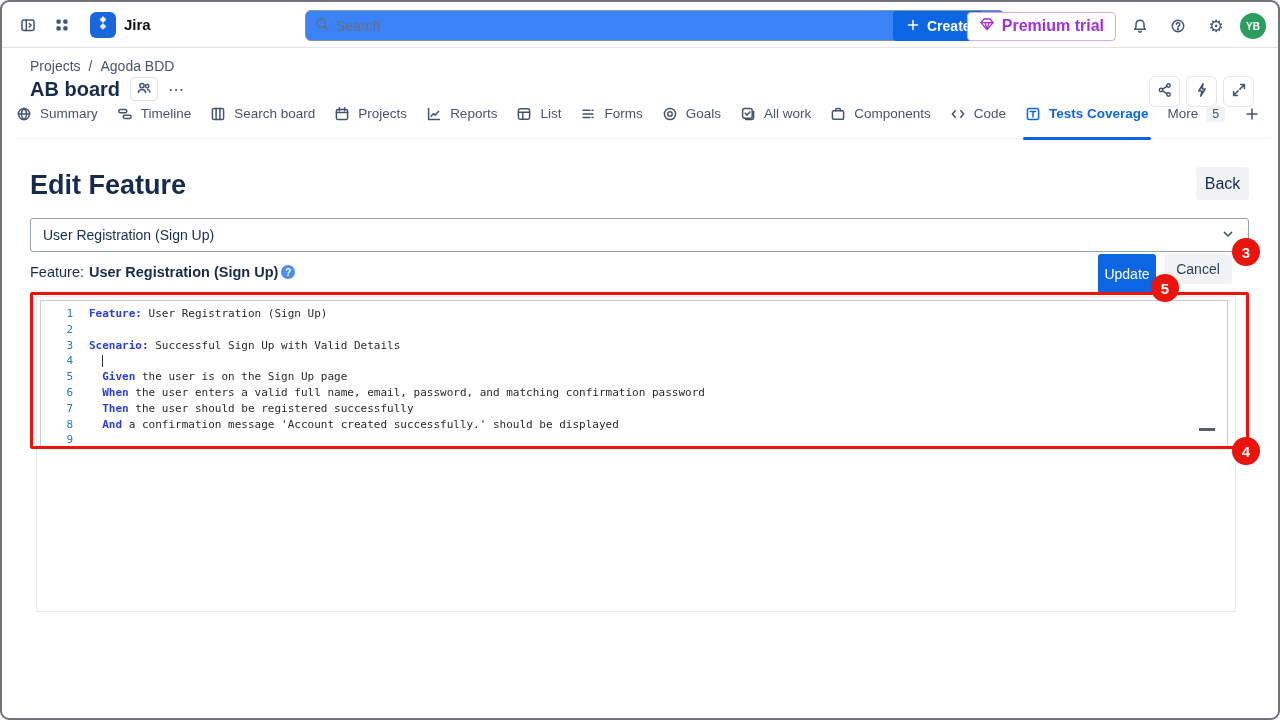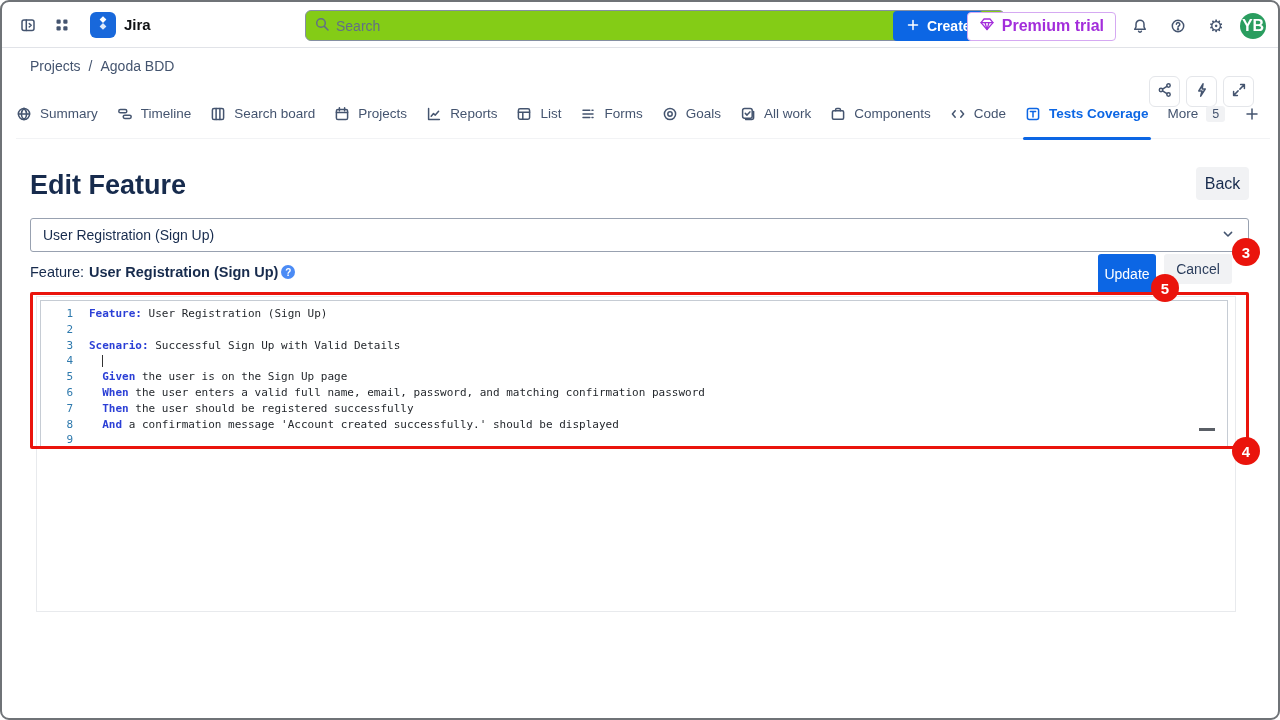--- a/index.html
+++ b/index.html
@@ -9,30 +9,30 @@
 
   
   .topbar { position:absolute; left:2px; top:2px; right:2px; height:46px; background:#fff;
             border-bottom:1px solid #e1e3e8; display:flex; align-items:center; padding:9px 12px; }
   .iconbtn { width:28px; height:28px; display:flex; align-items:center; justify-content:center;
              border:none; background:transparent; border-radius:4px; color:#44546F; cursor:pointer; }
   .iconbtn svg { display:block; }
   .jira-tile { width:26px; height:26px; border-radius:6px; background:#1868DB; display:flex; align-items:center; justify-content:center; margin-left:14px; }
   .app-name { font-size:15px; font-weight:700; color:#101214; margin-left:8px; }
   .searchbox { position:absolute; left:303px; top:8px; width:700px; height:31px; border:1px solid #8590A2;
-               border-radius:6px; background:#84cc16; display:flex; align-items:center; padding:0 8px; color:#626F86; }
+               border-radius:6px; background:#3b82f6; display:flex; align-items:center; padding:0 8px; color:#626F86; }
   .searchbox input { border:none; outline:none; flex:1; font-size:14px; margin-left:6px; color:#172B4D;
                      font-family:"Liberation Sans", sans-serif; background:transparent; }
   .searchbox input::placeholder { color:#626F86; }
   .btn-create { position:absolute; left:891px; top:9px; height:30px; padding:0 12px; background:#0C66E4; color:#fff;
                 border:none; border-radius:4px; font-size:14px; font-weight:600; display:flex; align-items:center; gap:6px; cursor:pointer; }
   .top-right { position:absolute; right:12px; top:9px; height:30px; display:flex; align-items:center; gap:10px; }
   .btn-premium { height:29px; padding:0 11px; background:#fff; border:1px solid #D5A9F2; border-radius:4px;
                  color:#A32EDB; font-size:16px; font-weight:600; display:flex; align-items:center; gap:7px; cursor:pointer; }
-  .avatar { width:26px; height:26px; border-radius:50%; background:#2A9D5F; color:#fff; font-size:16px; font-weight:700;
+  .avatar { width:26px; height:26px; border-radius:50%; background:#2A9D5F; color:#fff; font-size:10px; font-weight:700;
             display:flex; align-items:center; justify-content:center; cursor:pointer; }
   .uchar { font-family:"DejaVu Sans", sans-serif; font-size:17px; line-height:1; }
 
   
   .breadcrumb { position:absolute; left:30px; top:58px; font-size:14px; color:#44546F; display:flex; gap:8px; }
   .breadcrumb .crumb { cursor:pointer; }
   .title-row { position:absolute; left:30px; top:77px; display:flex; align-items:center; gap:10px; }
   .board-title { font-size:20px; font-weight:700; color:#172B4D; }
   .mini-btn { height:24px; min-width:28px; border:1px solid #dcdfe4; background:#fff; border-radius:4px;
               display:flex; align-items:center; justify-content:center; color:#44546F; cursor:pointer; }
@@ -167,20 +167,32 @@
       <div class="avatar">YB</div>
     </div>
   </div>
 
   <div class="breadcrumb">
     <span class="crumb">Projects</span>
     <span>/</span>
     <span class="crumb">Agoda BDD</span>
   </div>
 
+  <div class="title-row">
+    <span class="board-title">AB board</span>
+    <button class="mini-btn">
+        <span><svg width="16" height="16" viewBox="0 0 16 16" fill="none" stroke="currentColor" stroke-width="1.5" stroke-linecap="round" stroke-linejoin="round">
+            <circle cx="6" cy="5.6" r="2.1"></circle>
+            <path d="M2.4 12.5c.3-2 1.9-3.1 3.6-3.1s3.3 1.1 3.6 3.1"></path>
+            <circle cx="11.2" cy="6.2" r="1.7"></circle>
+            <path d="M11.5 9.4c1.3.2 2.2 1.2 2.4 2.6"></path>
+          </svg></span>
+      </button>
+    <button class="ellipsis">⋯</button>
+  </div>
 
   <div class="header-actions">
     <button class="sqbtn">
         <span><svg width="16" height="16" viewBox="0 0 16 16" fill="none" stroke="currentColor" stroke-width="1.5" stroke-linecap="round" stroke-linejoin="round">
             <circle cx="11.5" cy="3.5" r="1.7"></circle>
             <circle cx="4" cy="8" r="1.7"></circle>
             <circle cx="11.5" cy="12.5" r="1.7"></circle>
             <path d="M5.6 7.2l4.3-2.9M5.6 8.8l4.3 2.9"></path>
           </svg></span>
       </button>

